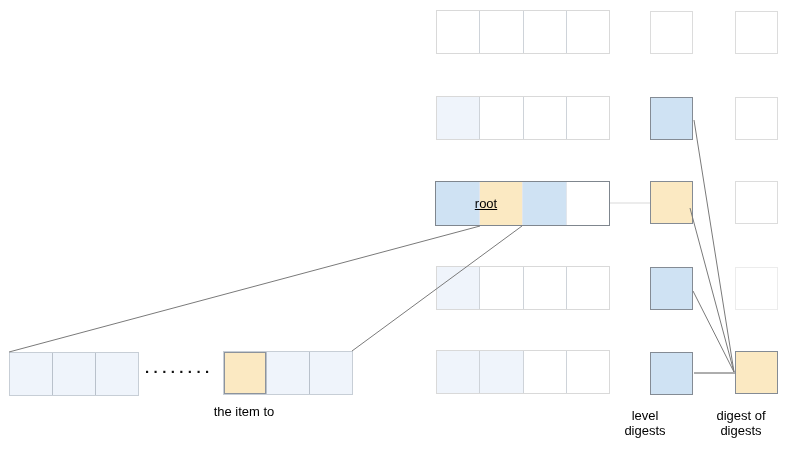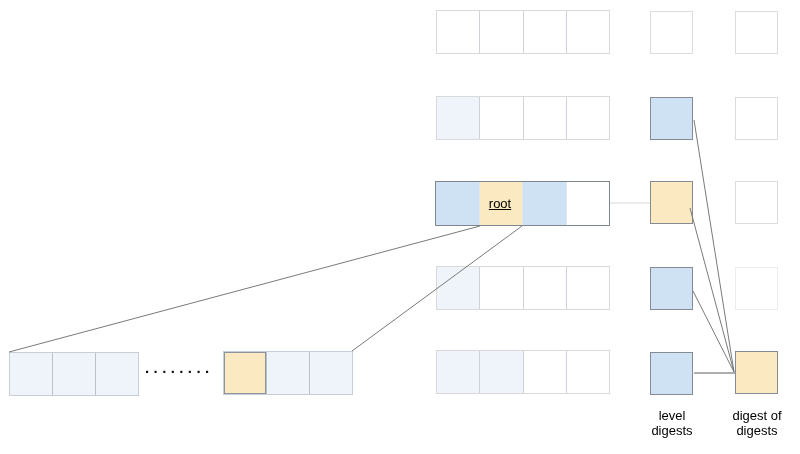--- a/index.html
+++ b/index.html
@@ -31,24 +31,24 @@
   .fill-cream{background:var(--cream);}
   .fill-cream-box{background:var(--cream);box-shadow:inset 0 0 0 1px #8c939c;}
 
   .sq{position:absolute;width:43px;height:43px;box-sizing:border-box;border:1px solid var(--border-dark);}
   .sq.b-faint{border-color:#dcdcdc;}
   .sq.b-xfaint{border-color:#ececec;}
 
   .lines{position:absolute;left:0;top:0;width:800px;height:454px;pointer-events:none;}
 
   .lbl{position:absolute;font-size:13px;line-height:15px;text-align:center;white-space:nowrap;}
-  .root-lbl{left:478px;top:196px;width:44px;text-decoration:underline;}
+  .root-lbl{left:464px;top:196px;width:44px;text-decoration:underline;}
   .item-lbl{left:188px;top:404px;width:112px;}
-  .level-lbl{left:629px;top:408px;width:86px;}
-  .digest-lbl{left:713px;top:408px;width:88px;}
+  .level-lbl{left:602px;top:408px;width:86px;}
+  .digest-lbl{left:697px;top:408px;width:88px;}
   .dots{position:absolute;left:145px;top:359px;font-size:15px;font-weight:bold;letter-spacing:4.4px;color:#111;}
 </style>
 </head>
 <body>
 
 <div class="canvas">
 
   <div class="row" style="left:436px;top:10px;width:174px;height:44px;">
       <div class="cell fill-white"></div>
       <div class="cell fill-white"></div>
@@ -111,20 +111,21 @@
     <line x1="690" y1="208" x2="734" y2="372" stroke="#7a7a7a" stroke-width="1"></line>
     <line x1="693" y1="291" x2="734" y2="372" stroke="#7a7a7a" stroke-width="1"></line>
     <line x1="694" y1="373" x2="735" y2="373" stroke="#5c5c5c" stroke-width="1"></line>
   </svg>
 
   <div class="lbl root-lbl">root</div>
 
   <div class="dots">........</div>
 
   <div class="lbl item-lbl">
+    <div>the item to</div>
   </div>
 
   <div class="lbl level-lbl">
     <div>level</div>
     <div>digests</div>
   </div>
 
   <div class="lbl digest-lbl">
     <div>digest of</div>
     <div>digests</div>

